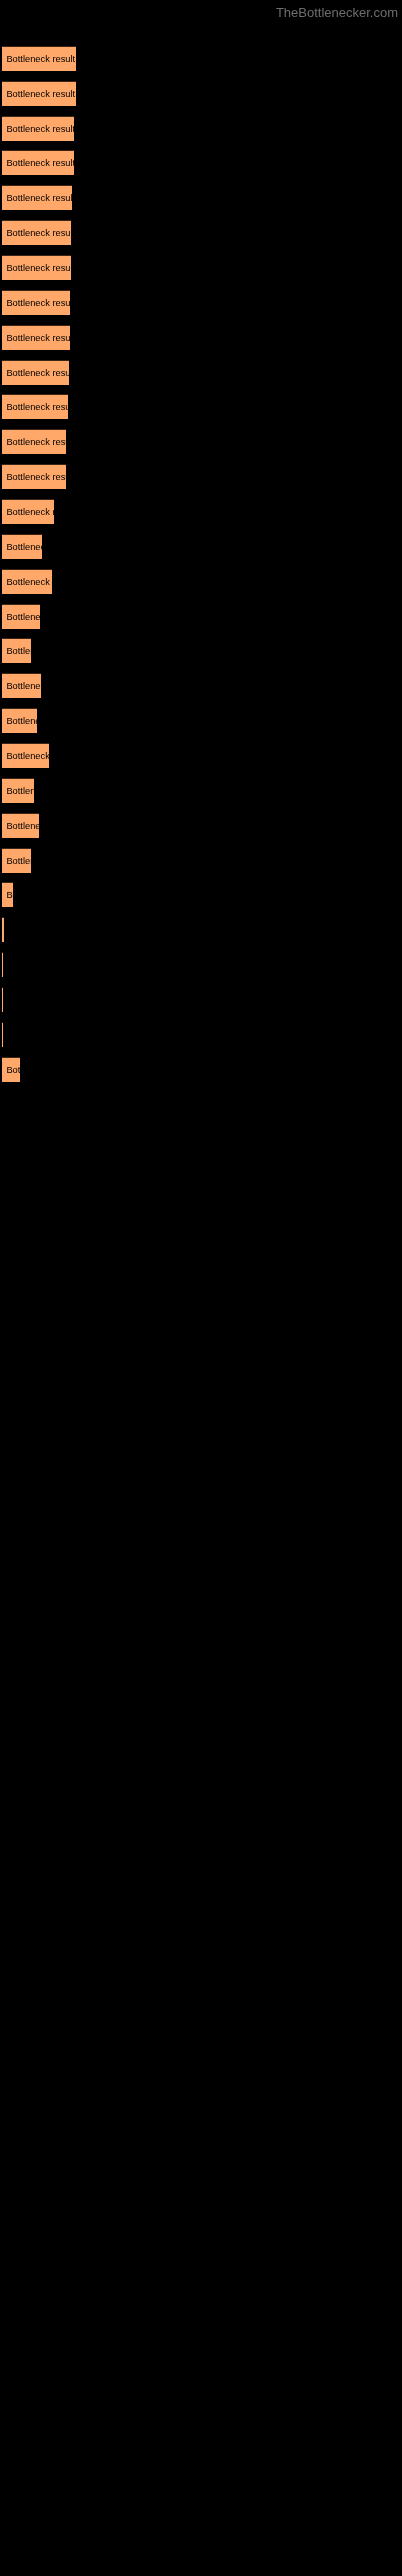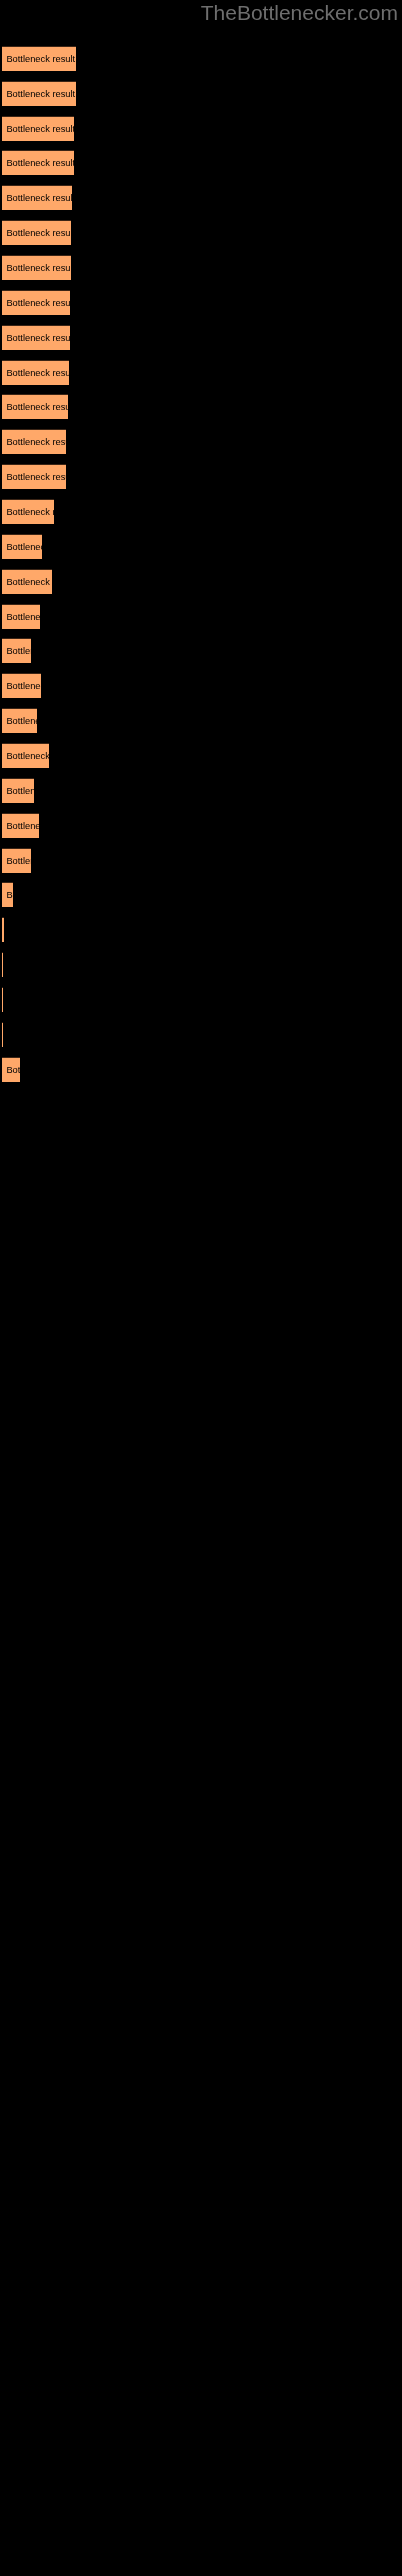--- a/index.html
+++ b/index.html
@@ -10,21 +10,21 @@
     overflow:hidden;
     position:relative;
   }
 
   .site-header{
     position:absolute;
     left:0; top:1.6px;
     width:398px;
     text-align:right;
     color:#6e6e6e;
-    font-size:21px;
+    font-size:13px;
     line-height:21px;
     letter-spacing:0px;
     font-family:"Liberation Sans", sans-serif;
     white-space:nowrap;
   }
 
   .chart{
     position:absolute;
     left:0; top:0;
     width:403px; height:2576px;

